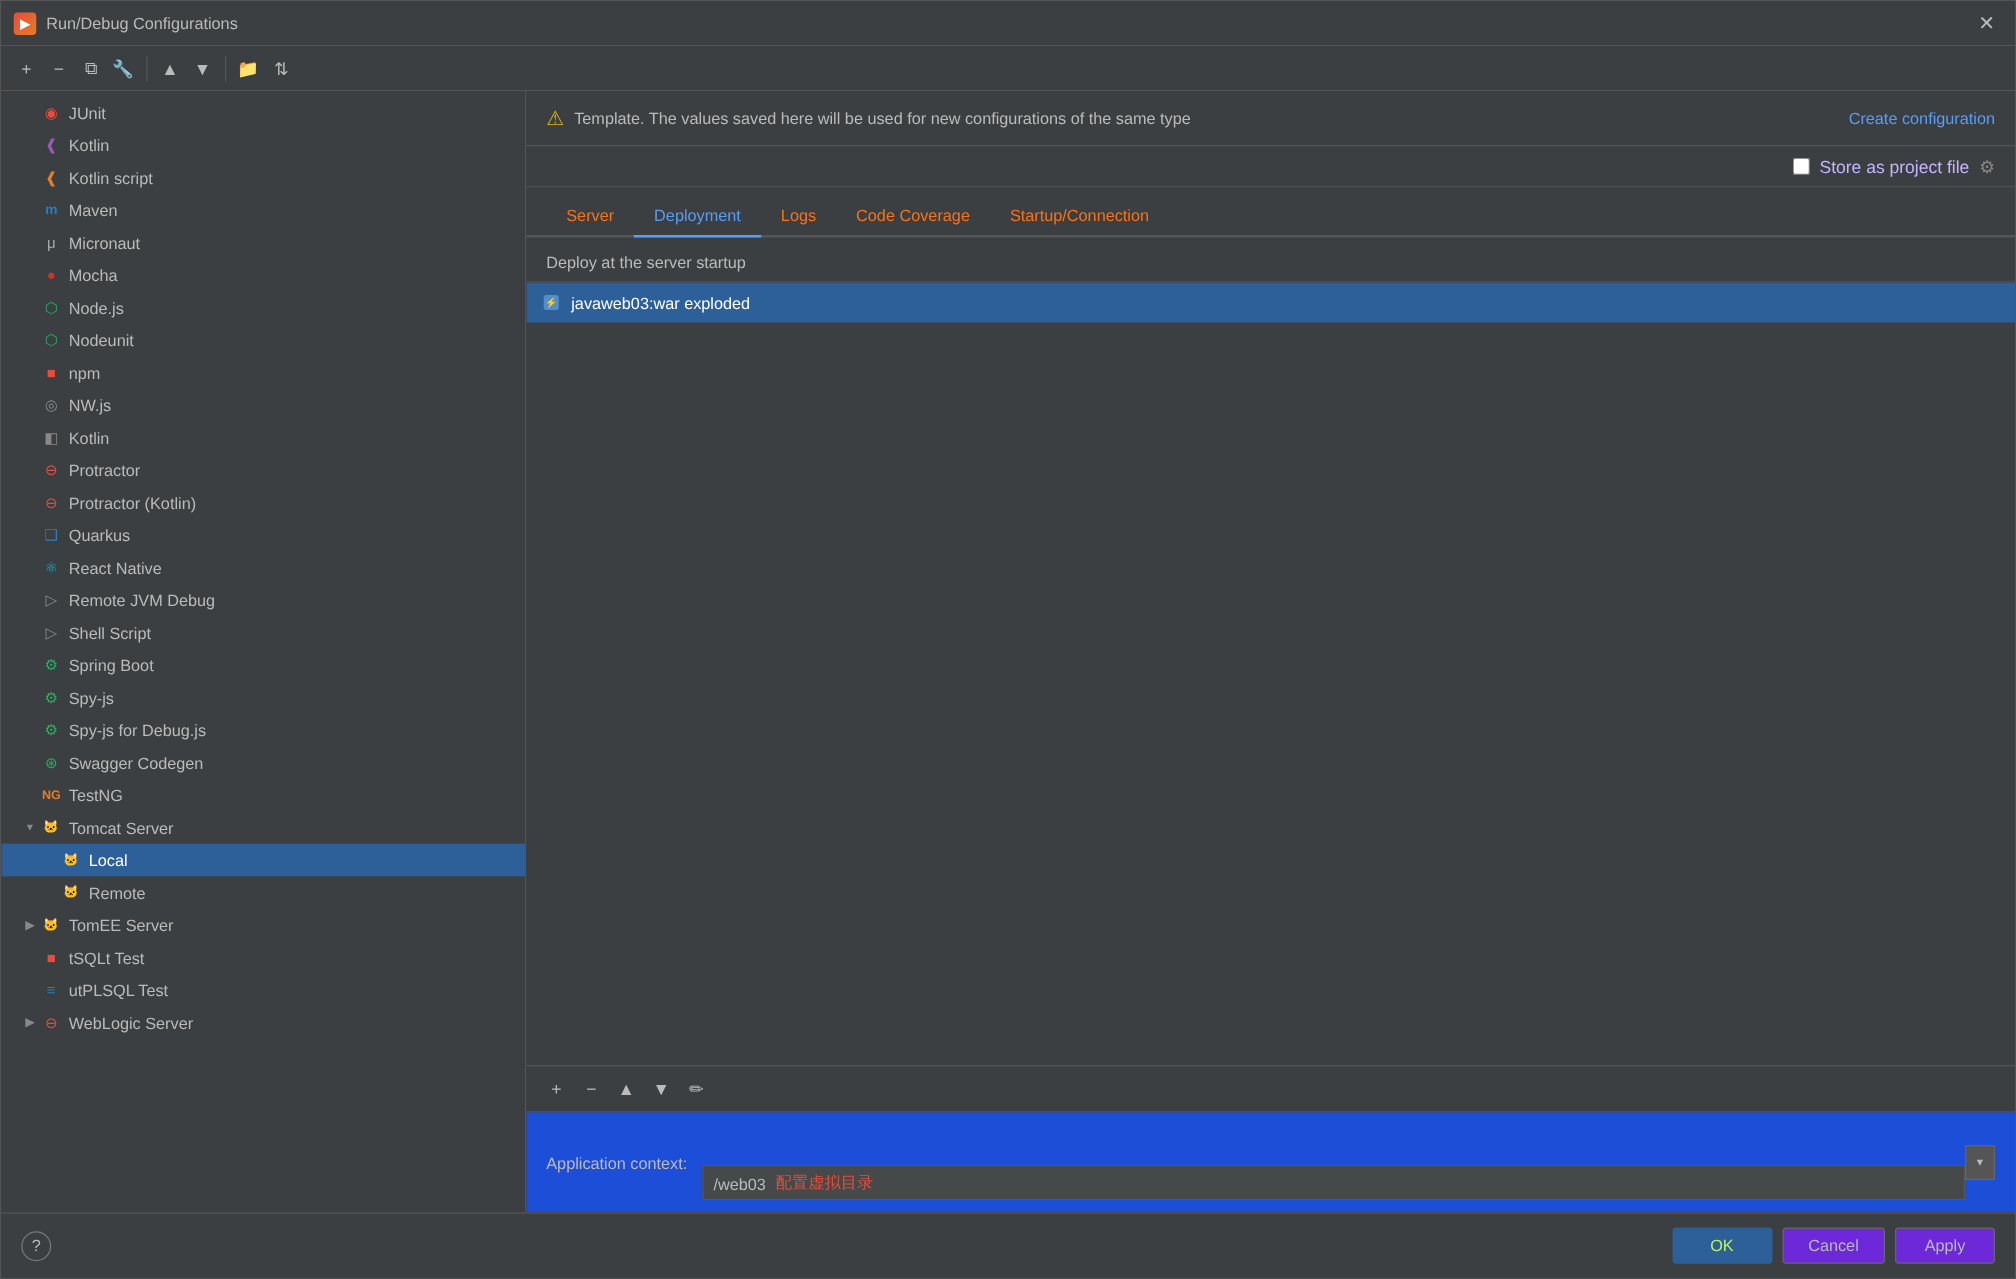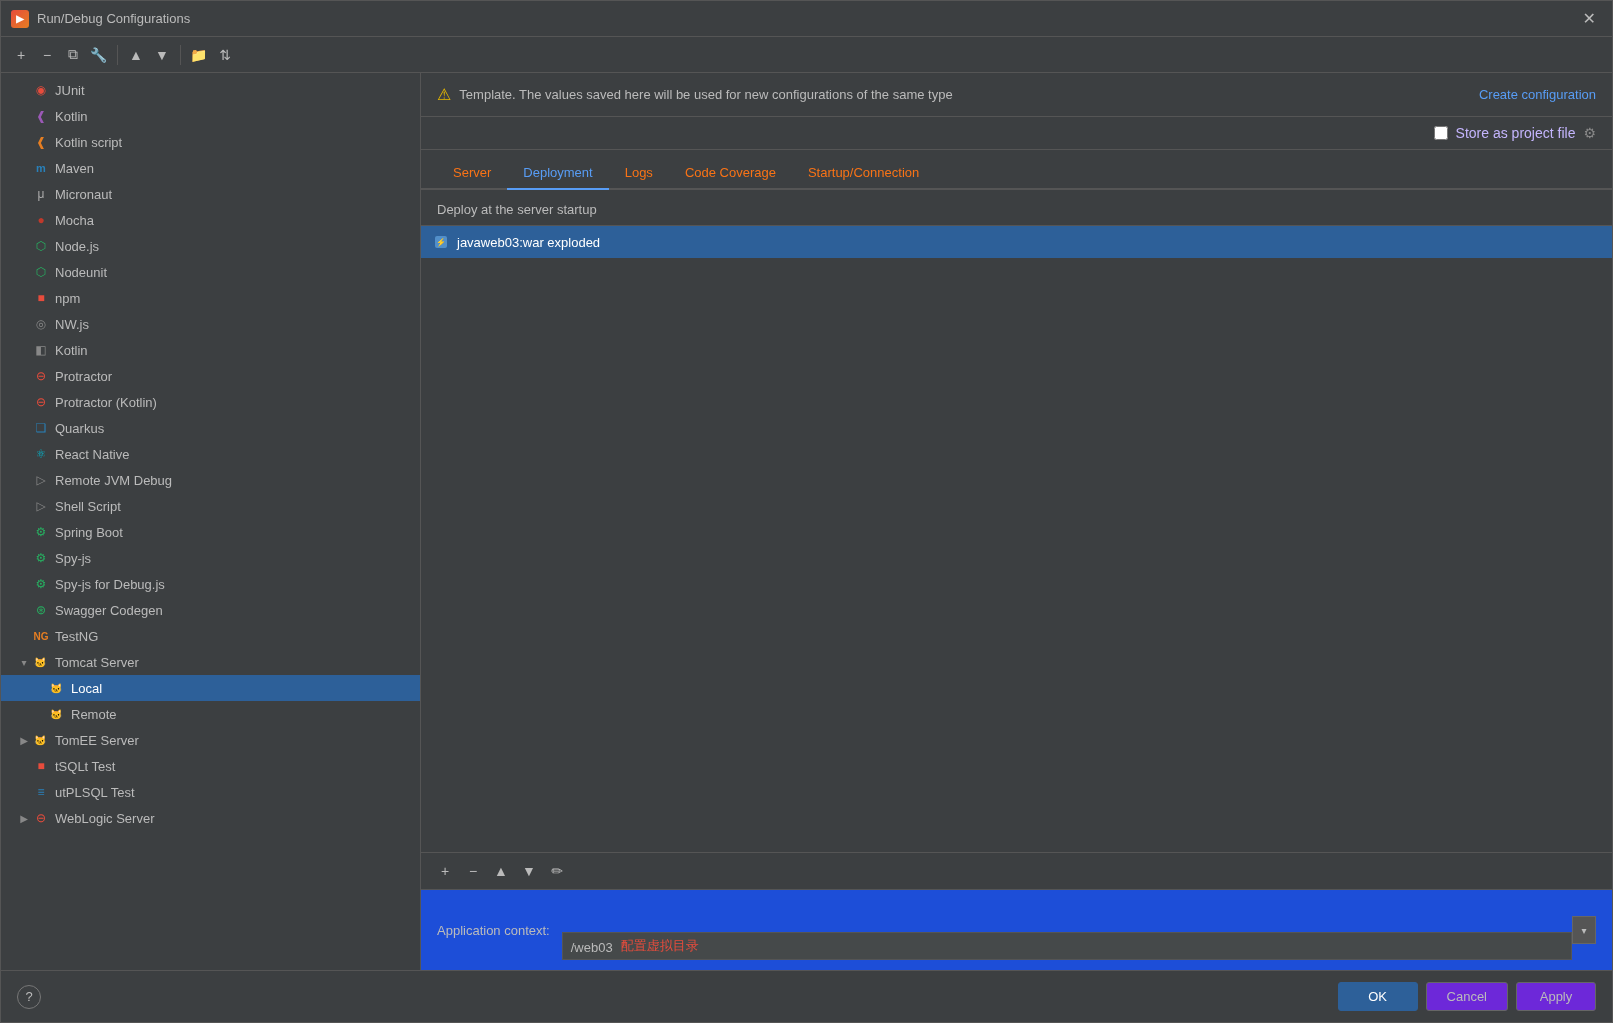--- a/index.html
+++ b/index.html
@@ -334,21 +334,21 @@
       border: 1px solid #666;
       cursor: pointer;
       font-size: 13px;
       border-radius: 3px;
       background: #6d28d9;
       color: #bbbbbb;
       min-width: 80px;
     }
     .btn-primary {
       background: #2d6099;
-      color: #ffffff;
+      color: #bef264;
       border-color: #2d6099;
     }
 
     
     .icon-junit { color: #e74c3c; }
     .icon-kotlin { color: #9b59b6; }
     .icon-kotlin-script { color: #e67e22; }
     .icon-maven { color: #2980b9; }
     .icon-micronaut { color: #aaa; }
     .icon-mocha { color: #c0392b; }

